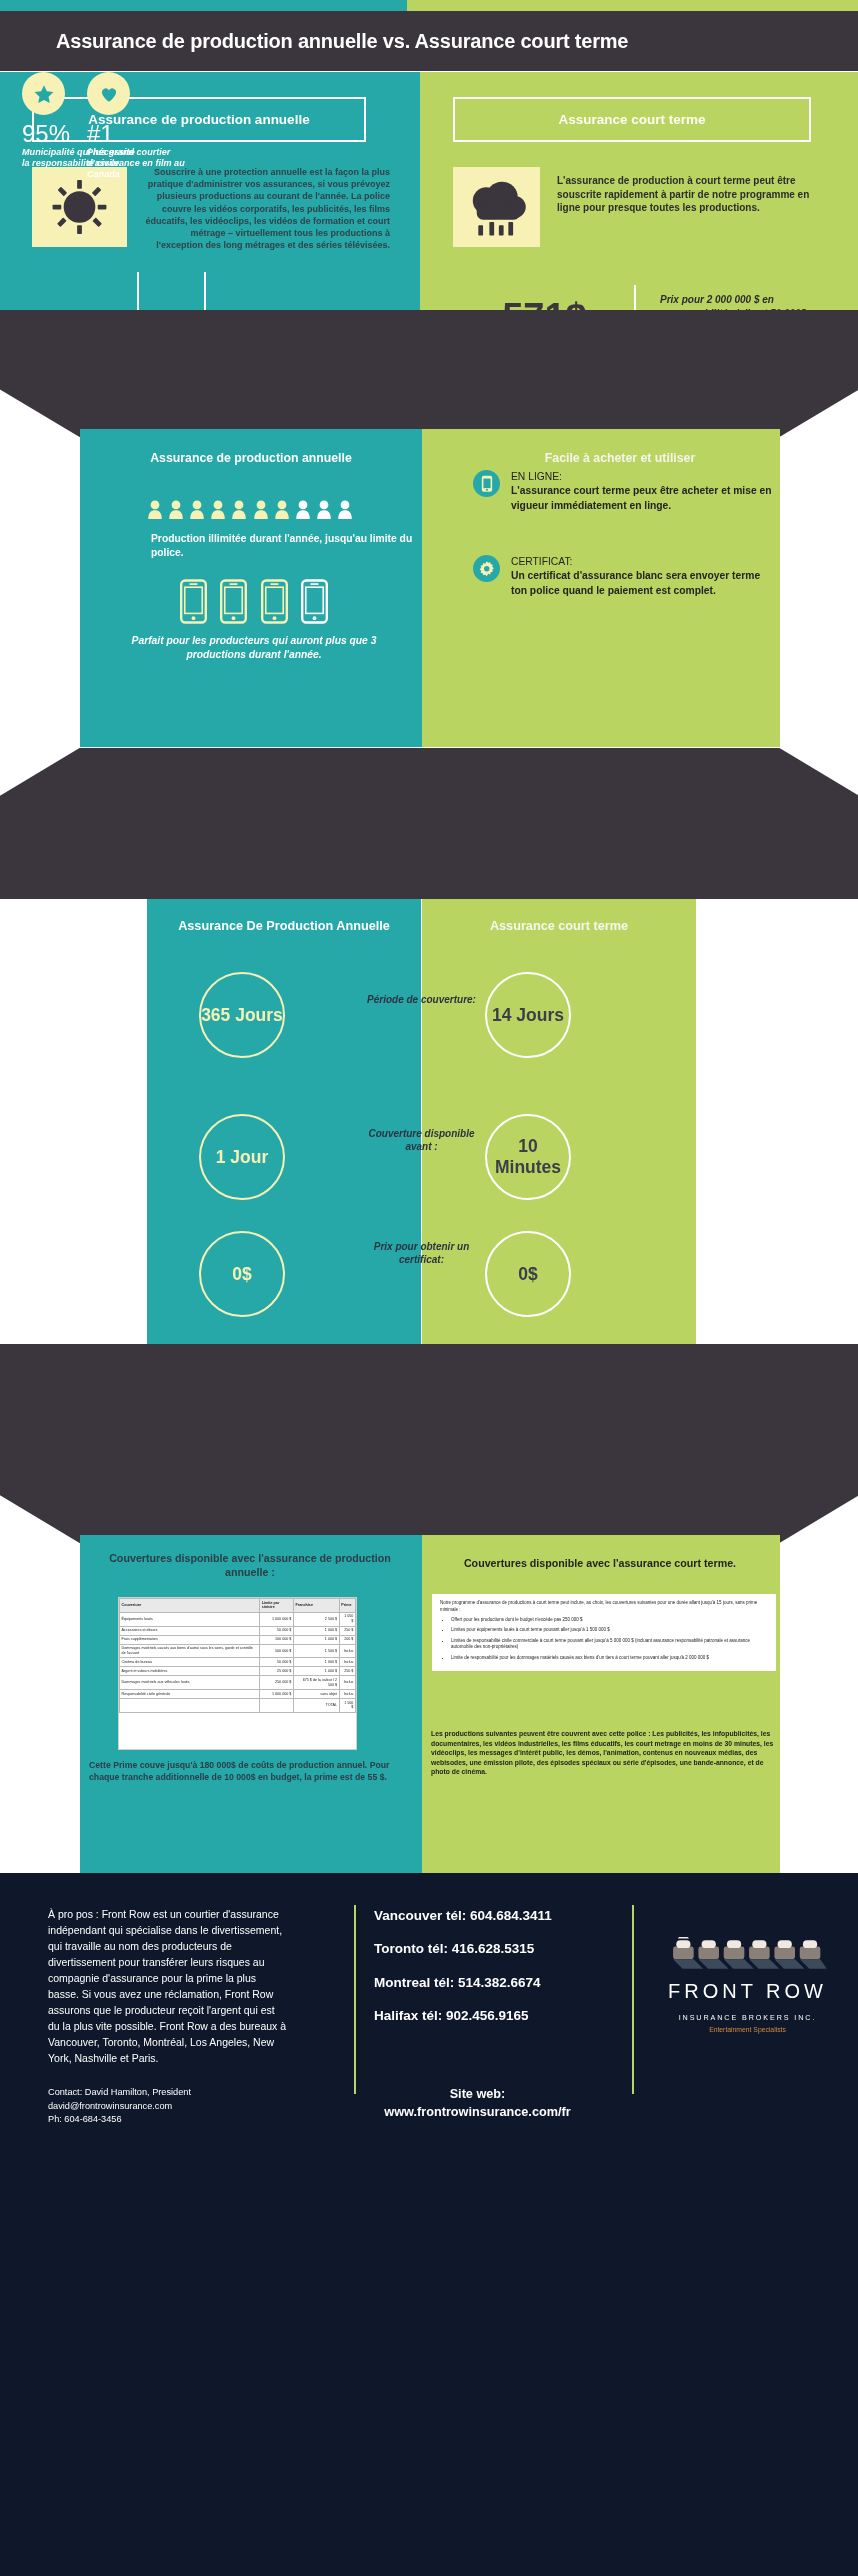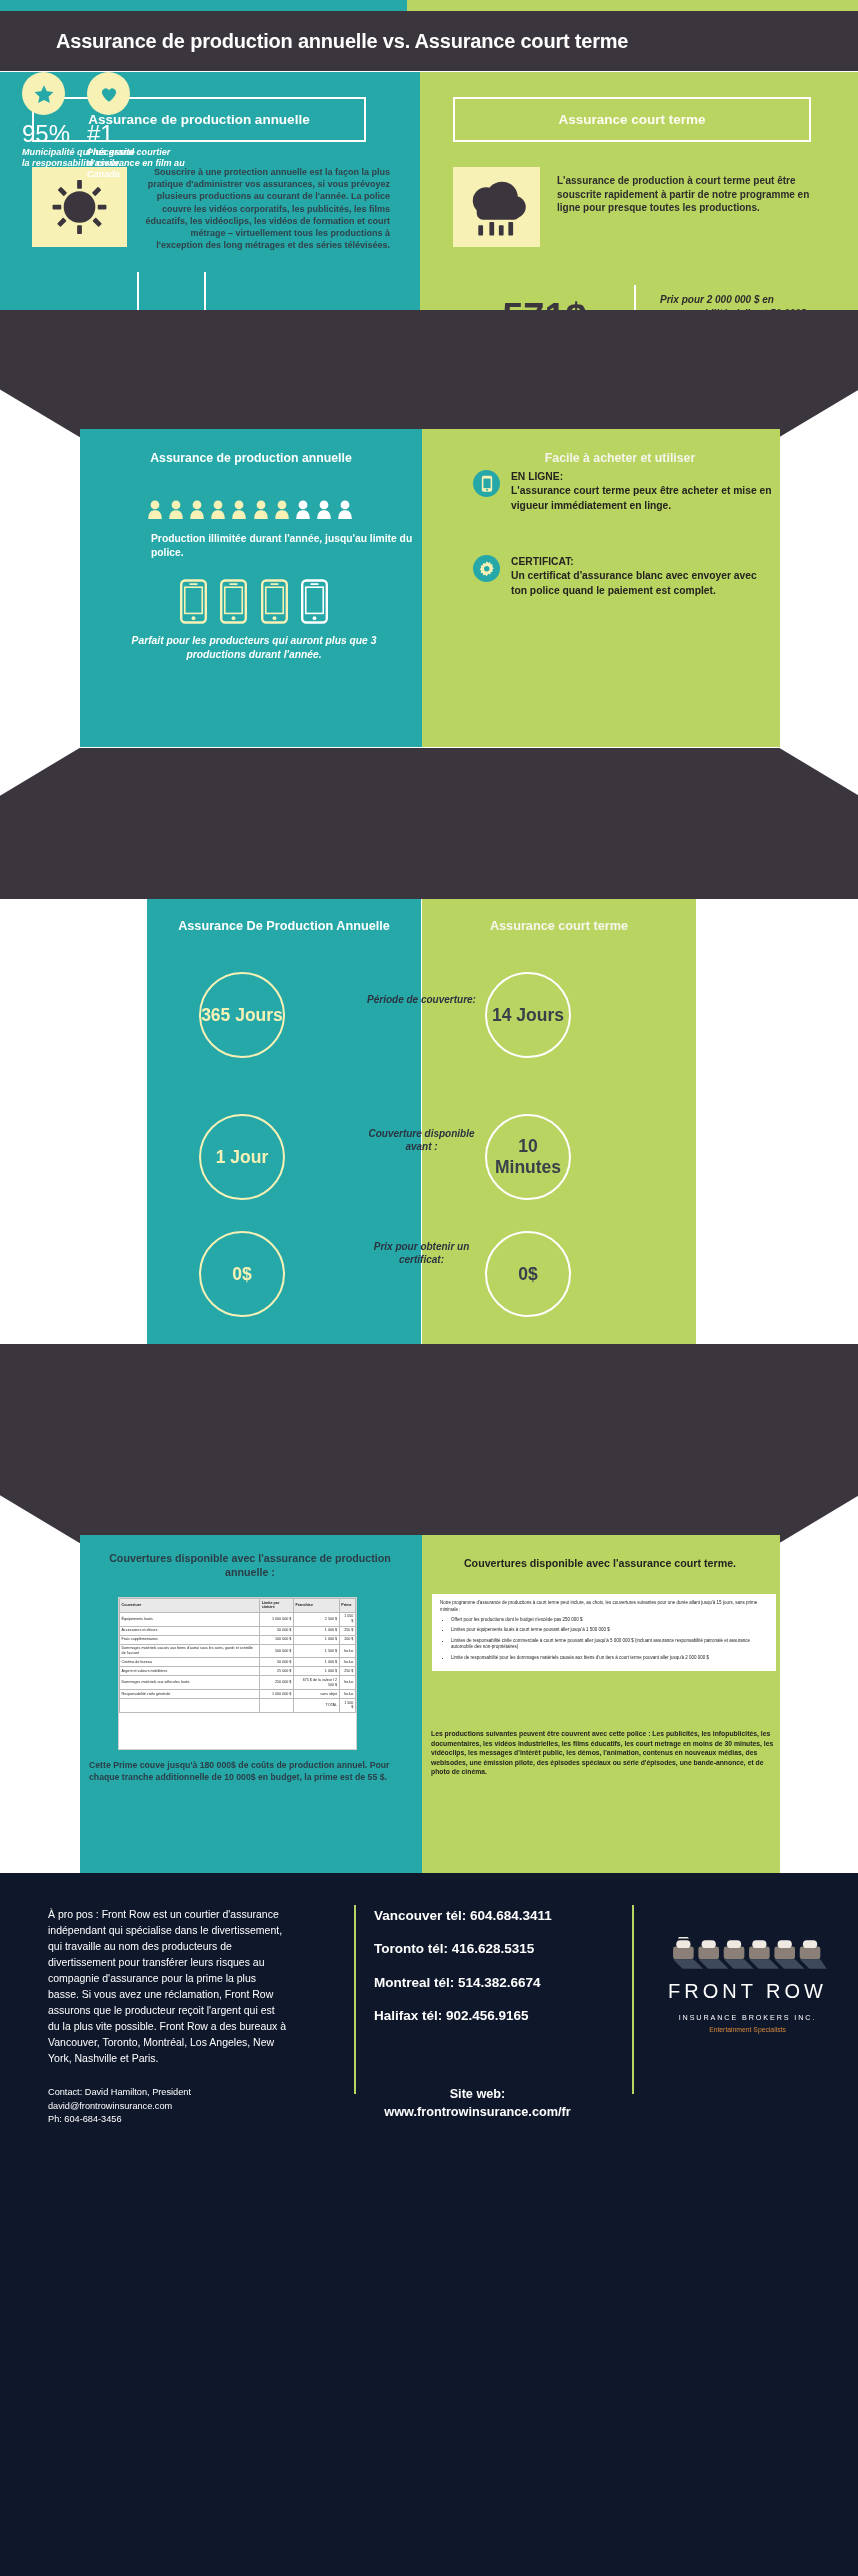--- a/index.html
+++ b/index.html
@@ -103,21 +103,21 @@
   #phones-cap {
     position:absolute; left:111px; top:177px; width:286px; text-align:center;
     color:#ffffff; font-size:10.3px; font-style:italic; font-weight:bold; line-height:14.3px;
   }
 
   .bulletrow { position:absolute; display:flex; gap:11px; }
   .bullet-circle {
     width:27px; height:27px; border-radius:50%; background:#26a8a8;
     display:flex; align-items:center; justify-content:center; flex:0 0 27px;
   }
-  .bullet-title { color:#23231f; font-size:10.3px; font-weight:bold; line-height:14.3px; }
+  .bullet-title { color:#23231f; font-size:10.3px; font-weight:normal; line-height:14.3px; }
   .bullet-body  { color:#23231f; font-size:10.3px; line-height:14.3px; font-weight:bold; }
   #b1 { left:473px; top:41px; width:302px; }
   #b2 { left:473px; top:126px; width:302px; }
 
   
   #sec3 { position:absolute; left:0; top:899px; width:859px; height:445px; }
   #sec3 .bgl { position:absolute; left:147px; top:0; width:274px; height:445px; background:#26a8a8; }
   #sec3 .bgr { position:absolute; left:422px; top:0; width:274px; height:445px; background:#bad462; }
   #c-head-l {
     position:absolute; left:147px; top:19px; width:274px; text-align:center;
@@ -387,21 +387,21 @@
 
   <div class="bulletrow" id="b2">
     <div class="bullet-circle">
       <svg width="17.5" height="17.5" viewBox="0 0 22 22">
           <path d="M11 1.5l1.8 2.0 2.6-.8.6 2.7 2.7.6-.8 2.6 2.0 1.8-2.0 1.8.8 2.6-2.7.6-.6 2.7-2.6-.8L11 20.5l-1.8-2.0-2.6.8-.6-2.7-2.7-.6.8-2.6-2.0-1.8 2.0-1.8-.8-2.6 2.7-.6.6-2.7 2.6.8z" fill="#f7f1b5"></path>
           <circle cx="11" cy="11" r="3.4" fill="#26a8a8"></circle>
         </svg>
     </div>
     <div>
       <div class="bullet-title">CERTIFICAT:</div>
-      <div class="bullet-body">Un certificat d'assurance blanc avec envoyer avec ton police quand le paiement est complet.</div>
+      <div class="bullet-body">Un certificat d'assurance blanc sera envoyer terme ton police quand le paiement est complet.</div>
     </div>
   </div>
 </div>
 
 <svg style="position:absolute;left:0;top:748px;width:859px;height:151px;" viewBox="0 0 1080 190" preserveAspectRatio="none">
   <polygon points="100,0 980,0 1080,60 1080,190 185,190 0,190 0,60" fill="#3b353d"></polygon>
 </svg>
 
 <div id="sec3">
   <div class="bgl"></div>

